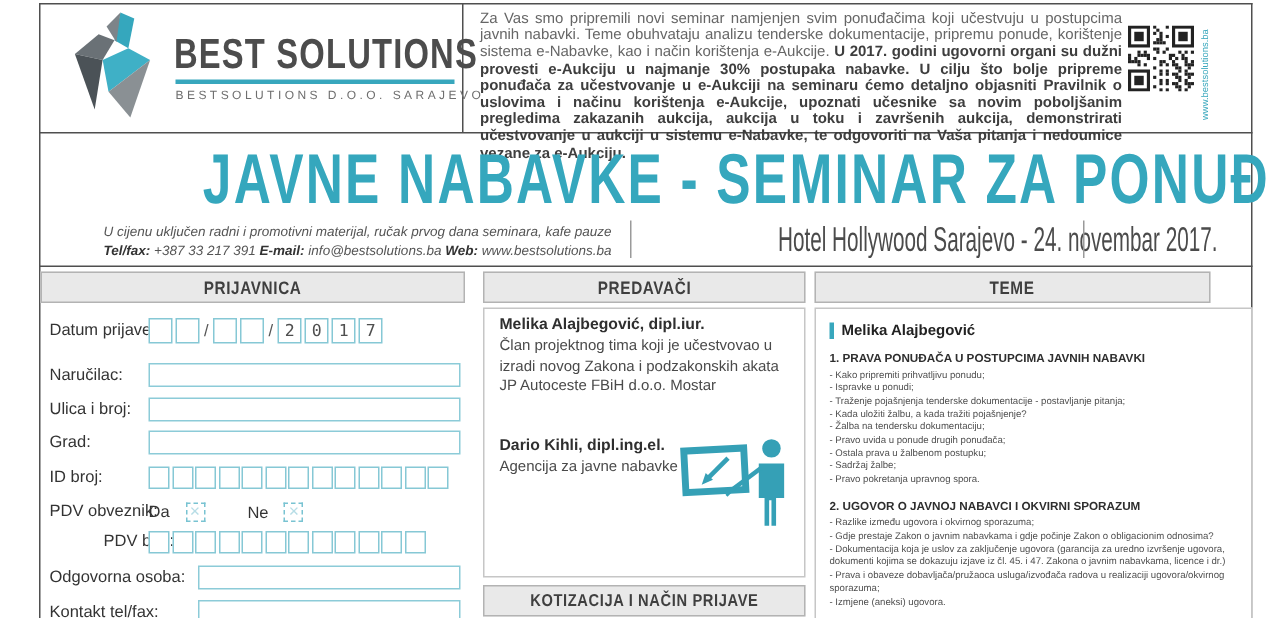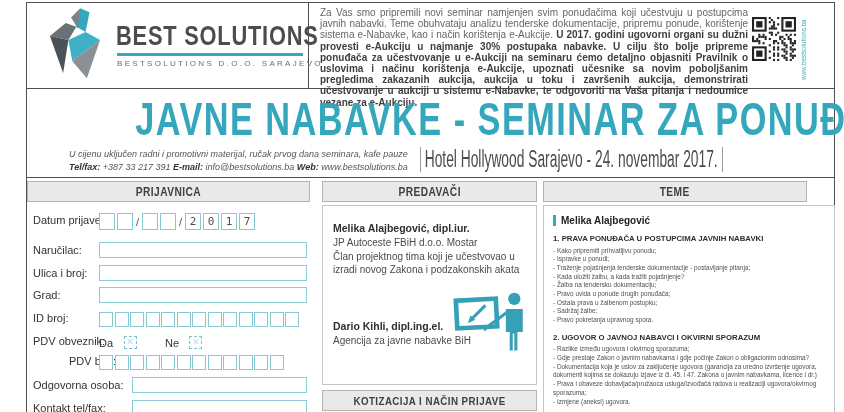--- a/index.html
+++ b/index.html
@@ -23,21 +23,21 @@
             transform:rotate(-90deg);transform-origin:0 0;white-space:nowrap;}
 
   
   .title{position:absolute;left:26px;top:91px;width:809px;text-align:center;font-size:47px;
          font-weight:bold;color:#35a7bd;white-space:nowrap;letter-spacing:2px;
          transform:scaleX(.73);transform-origin:50% 0;}
   .info-left{position:absolute;left:33px;top:148px;width:382px;font-style:italic;font-size:9px;
              line-height:13px;color:#555;margin-left:36px;}
   .info-left b{color:#333;}
   .venue{position:absolute;left:421px;top:144px;width:300px;height:30px;display:flex;
-         align-items:center;justify-content:center;}
+         align-items:center;}
   .venue span{font-size:23px;color:#4b4b4b;white-space:nowrap;transform:scaleX(.6);transform-origin:50% 50%;}
   .address{position:absolute;left:723px;top:147px;width:110px;text-align:center;font-style:italic;
            font-size:8.2px;line-height:10.3px;color:#8f8f8f;}
 
   
   .col{position:absolute;top:181px;}
   .secbar{position:absolute;left:0;top:0;height:21px;background:#e9e9e9;border:1px solid #b3b3b3;
           box-sizing:border-box;display:flex;align-items:center;justify-content:center;}
   .secbar span{font-size:12px;font-weight:bold;color:#3f3f3f;letter-spacing:.5px;white-space:nowrap;
           transform:scaleX(.85);}
@@ -264,25 +264,25 @@
     <div class="finput" style="left:105px;top:196px;width:175px;"></div>
 
     <div class="flabel" style="top:221px;">Kontakt tel/fax:</div>
     <div class="finput" style="left:105px;top:219px;width:175px;"></div>
   </div>
 
   <div class="col" style="left:322px;width:215px;height:165px;">
     <div class="secbar" style="width:215px;">
         <span>PREDAVAČI</span>
       </div>
-    <div class="panel" style="left:0;top:24px;width:215px;height:180px;padding:16px 10px;">
+    <div class="panel" style="left:0;top:24px;width:215px;height:180px;padding:4px 10px;">
       <div class="spk-name">Melika Alajbegović, dipl.iur.</div>
+      <div class="spk-line">Član projektnog tima koji je učestvovao u izradi novog Zakona i podzakonskih akata</div>
       <div class="spk-line">JP Autoceste FBiH d.o.o. Mostar</div>
-      <div class="spk-line">Član projektnog tima koji je učestvovao u izradi novog Zakona i podzakonskih akata</div>
-      <div class="spk-name" style="margin-top:43px;">Dario Kihli, dipl.ing.el.</div>
+      <div class="spk-name" style="margin-top:26px;">Dario Kihli, dipl.ing.el.</div>
       <div class="spk-line">Agencija za javne nabavke BiH</div>
       <svg class="presenter" width="78" height="60" viewBox="0 0 100 78">
         <g transform="rotate(-3 30 30)">
           <rect x="4" y="10" width="52" height="36" fill="#fff" stroke="#35a0b6" stroke-width="6"></rect>
           <line x1="42" y1="18" x2="22" y2="36" stroke="#35a0b6" stroke-width="4"></line>
           <polygon points="18,40 28,36 22,30" fill="#35a0b6"></polygon>
         </g>
         <circle cx="79" cy="9" r="8" fill="#35a0b6"></circle>
         <path d="M68,22 h22 v30 h-7 v24 h-4 v-22 h-2 v22 h-4 v-24 h-5 z" fill="#35a0b6"></path>
         <line x1="70" y1="26" x2="46" y2="44" stroke="#35a0b6" stroke-width="4"></line>

